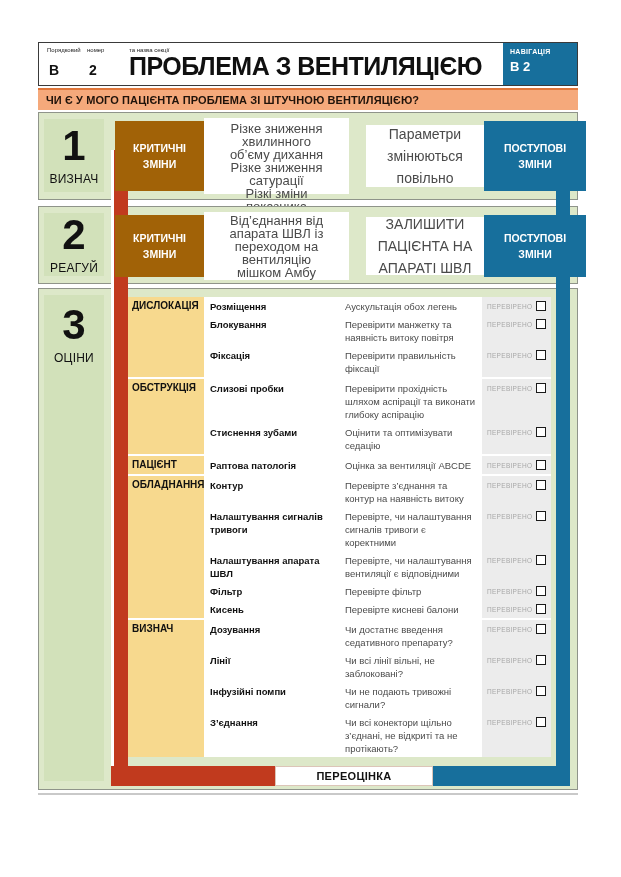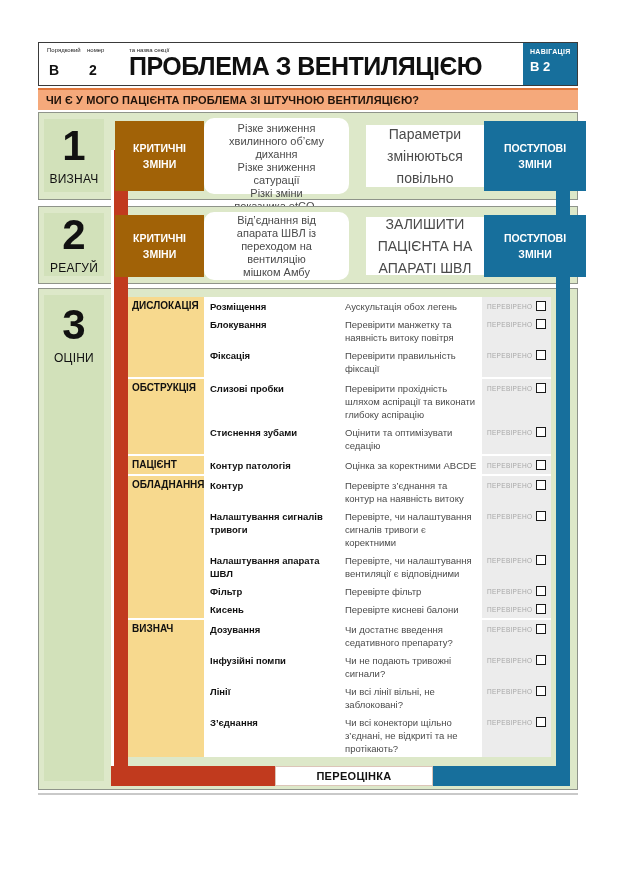--- a/index.html
+++ b/index.html
@@ -17,21 +17,21 @@
   .hlab.l1 { left:8px; }
   .hlab.l2 { left:48px; }
   .hlab.l3 { left:90px; }
   .ord { position:absolute; left:10px; top:19px; font-size:14px; font-weight:bold; color:#111; }
   .num { position:absolute; left:50px; top:19px; font-size:14px; font-weight:bold; color:#111; }
   .title {
     position:absolute; left:90px; top:9px; font-size:25px; font-weight:800;
     letter-spacing:-0.5px; color:#101010; white-space:nowrap;
   }
   .nav {
-    position:absolute; right:0; top:0; bottom:0; width:54px;
+    position:absolute; right:0; top:0; bottom:0; width:74px;
     background:#176f9c; color:#fff; padding:5px 0 0 7px; cursor:pointer;
   }
   .nav-label { font-size:7px; font-weight:bold; letter-spacing:0.3px; }
   .nav-code  { font-size:13px; font-weight:bold; margin-top:4px; }
   
   .qbar {
     position:absolute; left:38px; top:88px; width:540px; height:22px;
     background:#f5a97b; border-top:2px solid #e0763a;
     font-size:11px; font-weight:800; color:#20130a;
     padding:4px 0 0 8px; letter-spacing:0.1px;
@@ -62,21 +62,21 @@
     position:absolute; left:76px; width:89px; background:#a16207; color:#fff;
     display:flex; align-items:center; justify-content:center; text-align:center;
     font-size:10.5px; font-weight:bold; line-height:16px; z-index:3; padding:0 12px;
   }
   .p1 .critbox { top:8px; height:70px; }
   .p2 .critbox { top:8px; height:62px; }
   
   .whitelist {
     position:absolute; left:165px; width:145px; background:#fff;
     display:flex; flex-direction:column; justify-content:space-around;
-    text-align:center; font-size:11px; color:#4a4a4a; line-height:13px; padding:4px 24px;border-radius:10px;
+    text-align:center; font-size:13px; color:#4a4a4a; line-height:13px; padding:4px 24px;
   }
   .p1 .whitelist { top:5px; height:76px; }
   .p2 .whitelist { top:5px; height:68px; justify-content:center; }
   
   .gradwhite {
     position:absolute; left:327px; width:118px; background:#fff;
     display:flex; align-items:center; justify-content:center; text-align:center;
     font-size:14px; color:#4a4a4a; line-height:22px; padding:2px 6px;
   }
   .p1 .gradwhite { top:12px; height:62px; }
@@ -237,22 +237,22 @@
           <div class="item">Стиснення зубами</div>
           <div class="desc">Оцінити та оптимізувати седацію</div>
           <div class="check">
             <span class="chk-label">ПЕРЕВІРЕНО</span>
             <span class="chk-box"></span>
           </div>
         </div>
 
         <div class="row group-start">
           <div class="cat">ПАЦІЄНТ</div>
-          <div class="item">Контур патологія</div>
-          <div class="desc">Оцінка за коректними ABCDE</div>
+          <div class="item">Раптова патологія</div>
+          <div class="desc">Оцінка за вентиляції ABCDE</div>
           <div class="check">
             <span class="chk-label">ПЕРЕВІРЕНО</span>
             <span class="chk-box"></span>
           </div>
         </div>
 
         <div class="row group-start">
           <div class="cat">ОБЛАДНАННЯ</div>
           <div class="item">Контур</div>
           <div class="desc">Перевірте з’єднання та контур на наявність витоку</div>
@@ -307,32 +307,32 @@
           <div class="item">Дозування</div>
           <div class="desc">Чи достатнє введення седативного препарату?</div>
           <div class="check">
             <span class="chk-label">ПЕРЕВІРЕНО</span>
             <span class="chk-box"></span>
           </div>
         </div>
 
         <div class="row">
           <div class="cat"></div>
+          <div class="item">Лінії</div>
+          <div class="desc">Чи всі лінії вільні, не заблоковані?</div>
+          <div class="check">
+            <span class="chk-label">ПЕРЕВІРЕНО</span>
+            <span class="chk-box"></span>
+          </div>
+        </div>
+
+        <div class="row">
+          <div class="cat"></div>
           <div class="item">Інфузійні помпи</div>
           <div class="desc">Чи не подають тривожні сигнали?</div>
-          <div class="check">
-            <span class="chk-label">ПЕРЕВІРЕНО</span>
-            <span class="chk-box"></span>
-          </div>
-        </div>
-
-        <div class="row">
-          <div class="cat"></div>
-          <div class="item">Лінії</div>
-          <div class="desc">Чи всі лінії вільні, не заблоковані?</div>
           <div class="check">
             <span class="chk-label">ПЕРЕВІРЕНО</span>
             <span class="chk-box"></span>
           </div>
         </div>
 
         <div class="row">
           <div class="cat"></div>
           <div class="item">З’єднання</div>
           <div class="desc">Чи всі конектори щільно з’єднані, не відкриті та не протікають?</div>

